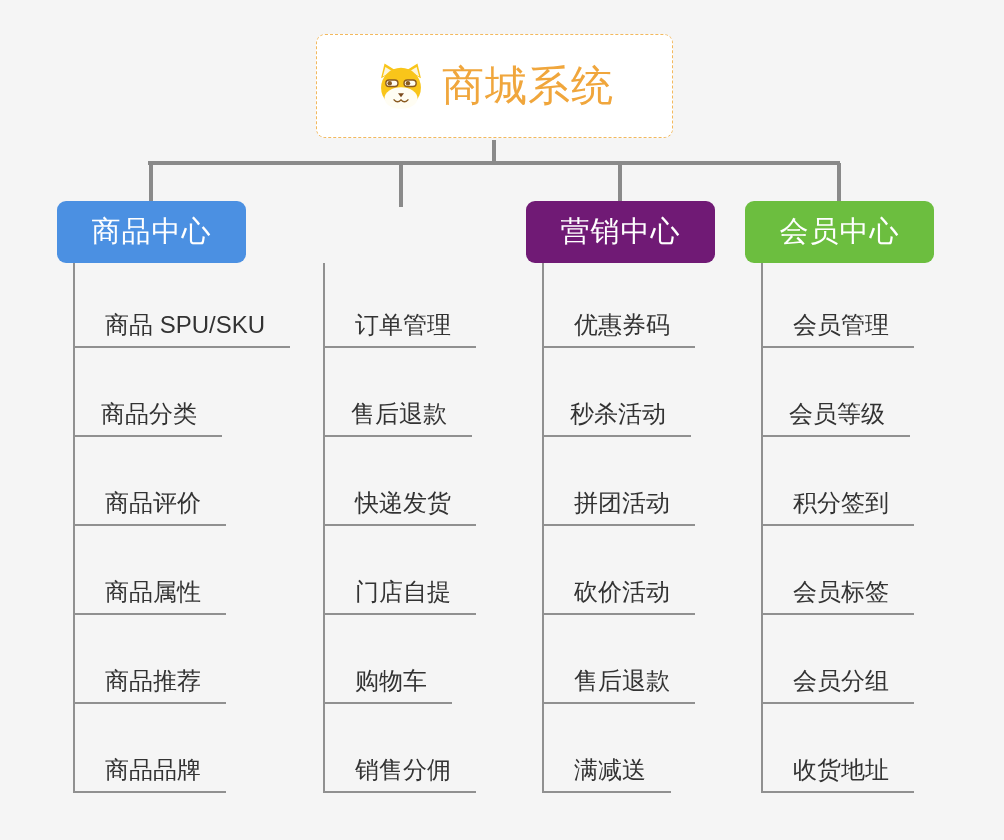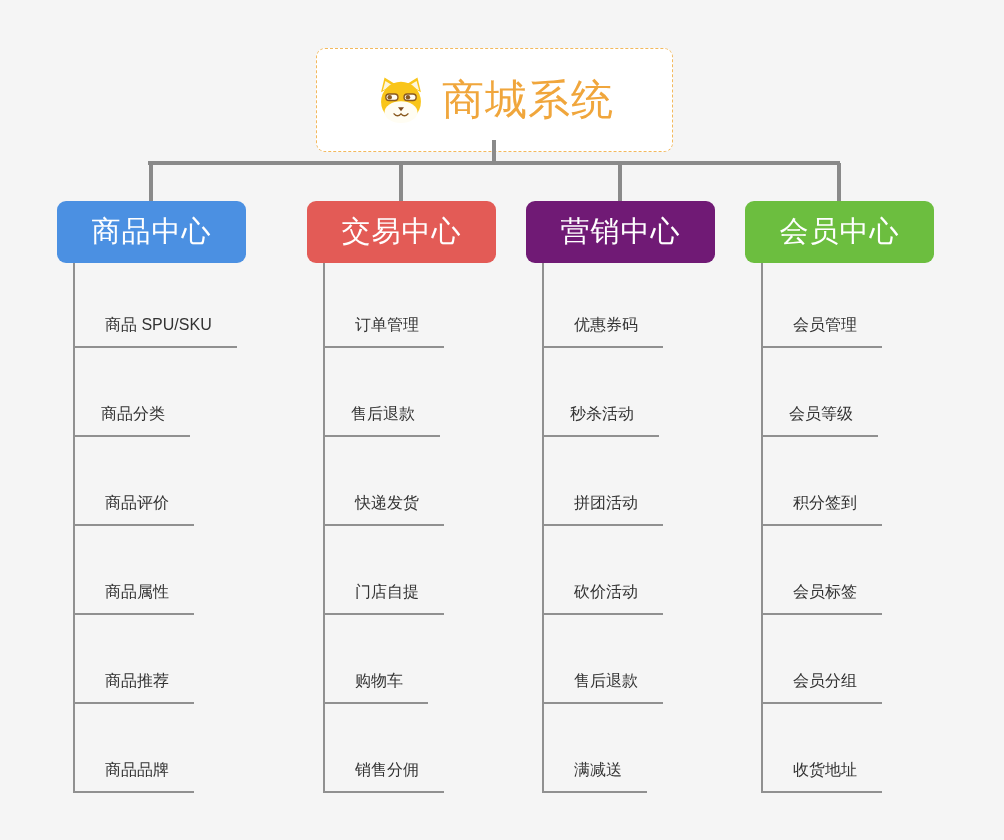--- a/index.html
+++ b/index.html
@@ -6,21 +6,21 @@
   body{
     width:1004px;height:840px;
     background:#f5f5f5;
     font-family:"Liberation Sans","DejaVu Sans",sans-serif;
     overflow:hidden;position:relative;
   }
   .canvas{position:absolute;left:0;top:0;width:1004px;height:840px;}
 
   
   .root-node{
-    position:absolute;left:316px;top:48px;width:357px;height:104px;
+    position:absolute;left:316px;top:34px;width:357px;height:104px;
     background:#ffffff;border:1px dashed #f3b95d;border-radius:9px;
     display:flex;align-items:center;justify-content:center;gap:15px;
     box-sizing:border-box;
   }
   .root-title{
     font-size:42px;letter-spacing:1px;color:#f0a63c;
     white-space:nowrap;line-height:1;
   }
   .dog-icon{display:inline-flex;width:52px;height:48px;}
 
@@ -39,21 +39,21 @@
     display:flex;align-items:center;justify-content:center;
     color:#ffffff;font-size:29px;letter-spacing:1px;white-space:nowrap;
     box-sizing:border-box;
   }
   .branch-spine{
     position:absolute;left:16px;top:62px;width:2px;height:530px;
     background:#909090;
   }
   .leaf{
     position:absolute;left:16px;
-    font-size:16px;color:#333333;line-height:29px;white-space:nowrap;
+    font-size:24px;color:#333333;line-height:29px;white-space:nowrap;
     padding:0 25px 7px 32px;
     border-bottom:2px solid #909090;
   }
   .leaf-0{top:109px;} .leaf-1{top:198px;padding-left:28px;} .leaf-2{top:287px;}
   .leaf-3{top:376px;} .leaf-4{top:465px;} .leaf-5{top:554px;}
 </style>
 </head>
 <body>
 
 <div class="canvas">
@@ -90,21 +90,20 @@
     <div class="branch-spine"></div>
     <div class="leaf leaf-0">商品 SPU/SKU</div>
     <div class="leaf leaf-1">商品分类</div>
     <div class="leaf leaf-2">商品评价</div>
     <div class="leaf leaf-3">商品属性</div>
     <div class="leaf leaf-4">商品推荐</div>
     <div class="leaf leaf-5">商品品牌</div>
   </div>
 
   <div class="branch branch-1">
-    <div class="branch-header" style="background-color: rgb(227, 91, 86);">交易中心</div>
     <div class="branch-spine"></div>
     <div class="leaf leaf-1">售后退款</div>
     <div class="leaf leaf-0">订单管理</div>
     <div class="leaf leaf-2">快递发货</div>
     <div class="leaf leaf-3">门店自提</div>
     <div class="leaf leaf-4">购物车</div>
     <div class="leaf leaf-5">销售分佣</div>
   </div>
 
   <div class="branch branch-2">

